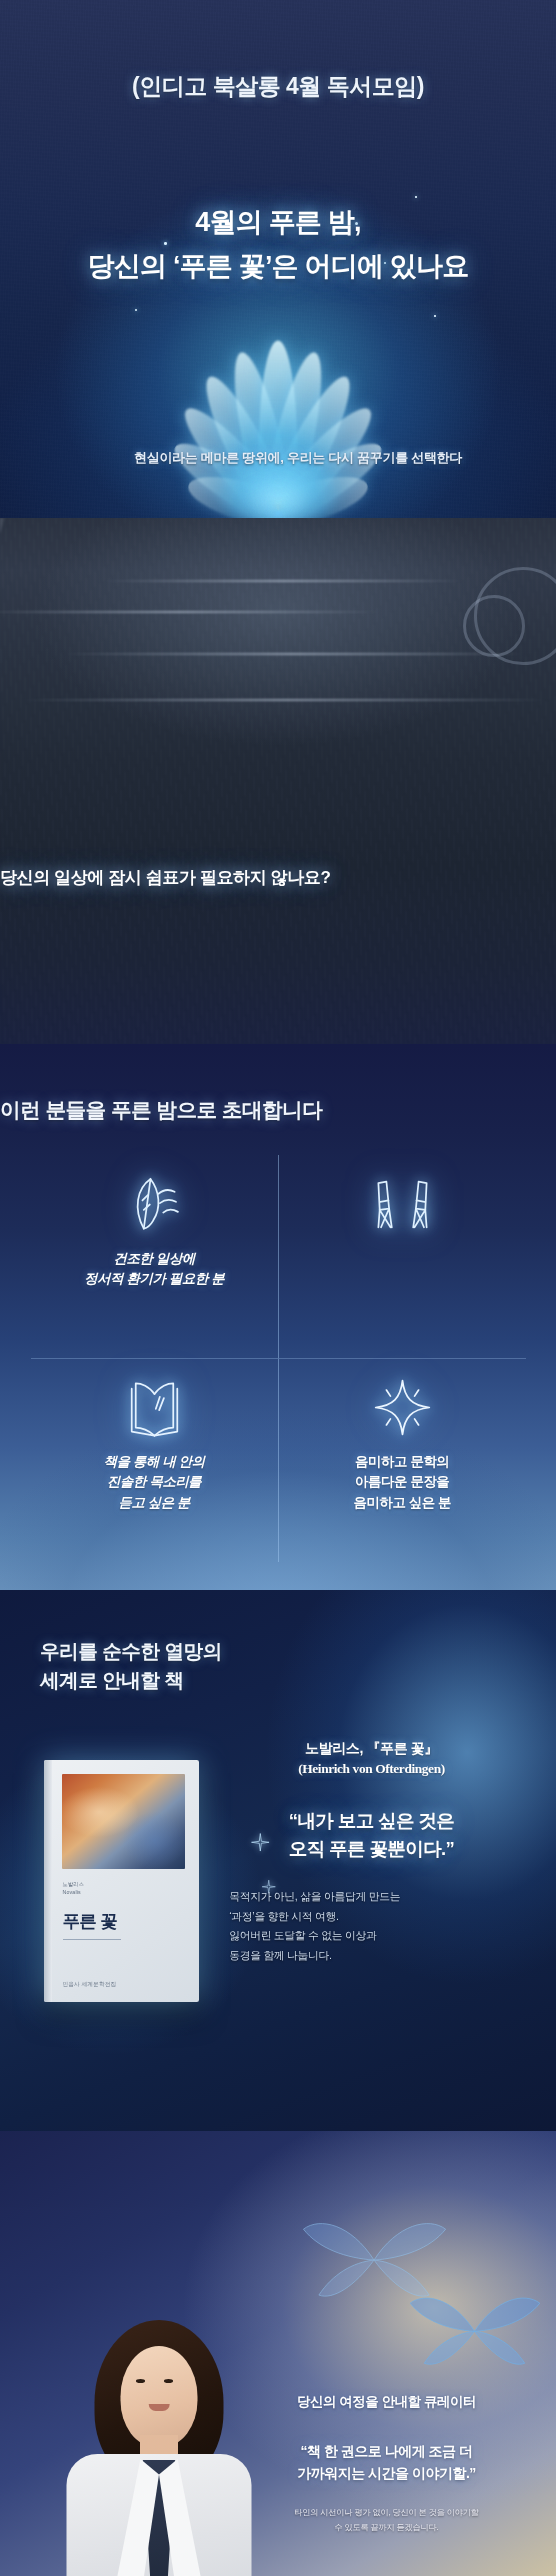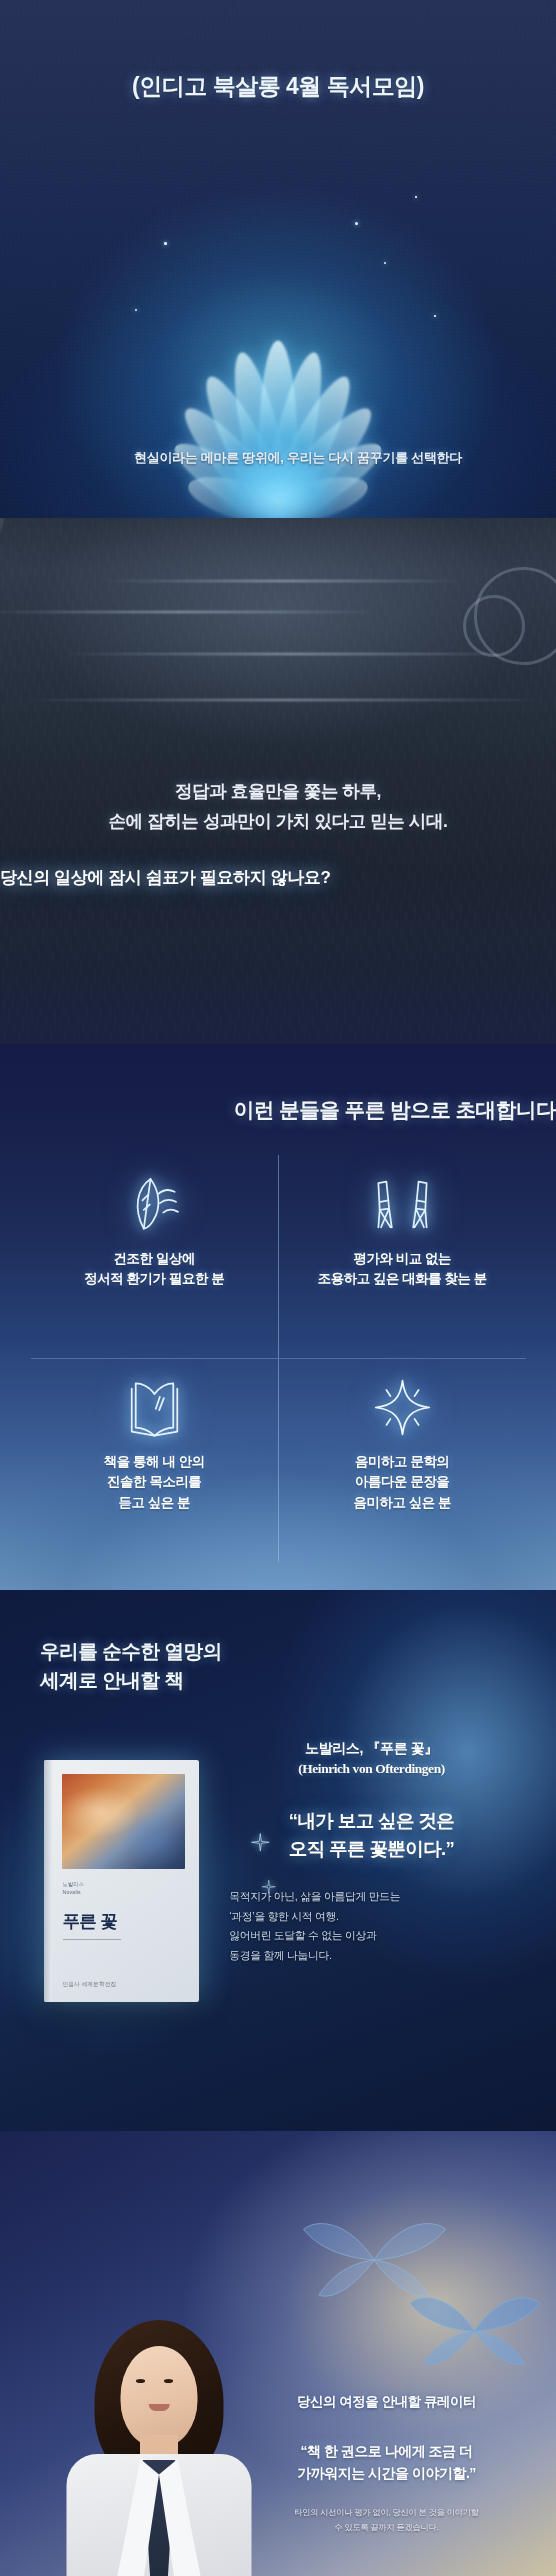--- a/index.html
+++ b/index.html
@@ -85,28 +85,28 @@
   .city-q{top:auto;bottom:155px;}
 
   
   .invite{
     position:relative;width:556px;height:546px;overflow:hidden;
     background:
       radial-gradient(ellipse 392px 268px at 50% 105%, rgba(118,165,214,.55) 0%, rgba(40,80,140,.18) 55%, rgba(16,22,55,0) 80%),
       linear-gradient(180deg,#151b44 0%,#18214b 16%,#1d2c59 34%,#274177 54%,#3c5e96 74%,#557fae 90%,#6a93bd 100%);
   }
   .invite-h{
-    position:absolute;top:52px;left:0;width:556px;text-align:right;
+    position:absolute;top:52px;left:0;width:556px;text-align:left;
     font-size:20.6px;font-weight:600;color:#f2f6fc;letter-spacing:-0.5px;
     text-shadow:0 0 10.3px rgba(150,200,255,.5),0 1px 3.1px rgba(0,0,0,.55);
   }
   .invite-grid{position:absolute;top:111px;left:31px;width:495px;height:407px;
     display:grid;grid-template-columns:1fr 1fr;grid-template-rows:1fr 1fr;}
   .invite-cell{position:relative;display:flex;flex-direction:column;align-items:center;justify-content:flex-start;padding-top:15.5px;}
-  .invite-cell:nth-child(1),.invite-cell:nth-child(3){border-right:0.5px solid rgba(168,206,246,.45);}
+  .invite-cell:nth-child(1),.invite-cell:nth-child(3){border-right:0.5px solid rgba(168,206,246,.45);font-style:italic;}
   .invite-cell:nth-child(1),.invite-cell:nth-child(2){border-bottom:0.5px solid rgba(168,206,246,.30);}
   .ic-icon{width:67px;height:67px;display:flex;align-items:center;justify-content:center;
     filter:drop-shadow(0 0 6.2px rgba(150,215,255,.95)) drop-shadow(0 0 14.4px rgba(110,185,255,.6));}
   .ic-icon svg{width:100%;height:100%;}
   .ic-label{margin-top:11.3px;text-align:center;font-size:13.4px;font-weight:700;line-height:1.5;color:#ffffff;letter-spacing:-0.4px;
     text-shadow:0 0 6.2px rgba(120,185,255,.6),0 1px 2.6px rgba(0,0,0,.55);}
 
   
   .book{
     position:relative;width:556px;height:541px;overflow:hidden;
@@ -203,35 +203,35 @@
       <div class="petal" style="transform:translateX(-50%) rotate(-74deg) scaleY(.6);opacity:.55;"></div>
     </div>
     <div class="spark" style="left:355px;top:222px;width:3.1px;height:3.1px;"></div>
     <div class="spark" style="left:384px;top:262px;width:2.1px;height:2.1px;"></div>
     <div class="spark" style="left:164px;top:242px;width:2.6px;height:2.6px;"></div>
     <div class="spark" style="left:415px;top:196px;width:1.5px;height:1.5px;"></div>
     <div class="spark" style="left:135px;top:309px;width:2.1px;height:2.1px;"></div>
     <div class="spark" style="left:434px;top:315px;width:1.5px;height:1.5px;"></div>
 
     <div class="hero-eyebrow">(인디고 북살롱 4월 독서모임)</div>
+    <h1 class="hero-title">
+      <span>4월의 푸른 밤,</span><br>
+      <span>당신의 ‘푸른 꽃’은 어디에 있나요</span>
+    </h1>
     <div class="hero-sub">현실이라는 메마른 땅위에, 우리는 다시 꿈꾸기를 선택한다</div>
   </section>
 
   <section class="city">
     <div class="city-blur"></div>
     <div class="city-streak" style="left:-20.6px;top:93px;width:402px;"></div>
     <div class="city-streak" style="left:62px;top:135px;width:464px;"></div>
     <div class="city-streak" style="left:20.6px;top:181px;width:526px;"></div>
     <div class="city-streak" style="left:103px;top:62px;width:361px;"></div>
     <div class="city-gear" style="right:-15.5px;top:49px;width:98px;height:98px;"></div>
     <div class="city-gear" style="right:31px;top:77px;width:62px;height:62px;"></div>
-    <div class="city-text">
-      <span>정답과 효율만을 쫓는 하루,</span><br>
-      <span>손에 잡히는 성과만이 가치 있다고 믿는 시대.</span>
-    </div>
     <div class="city-q">당신의 일상에 잠시 쉼표가 필요하지 않나요?</div>
   </section>
 
   <section class="invite">
     <h2 class="invite-h">이런 분들을 푸른 밤으로 초대합니다</h2>
     <div class="invite-grid">
 
       <div class="invite-cell">
         <div class="ic-icon">
           <svg viewBox="0 0 100 100" fill="none" stroke="#dff1ff" stroke-width="2.6" stroke-linecap="round">
@@ -254,24 +254,20 @@
         <div class="ic-icon">
           <svg viewBox="0 0 100 100" fill="none" stroke="#dff1ff" stroke-width="2.6" stroke-linecap="round" stroke-linejoin="round">
             <path d="M14 18 L26 16 L30 56 L16 58 Z"></path>
             <path d="M16 58 L14 84 M30 56 L34 84 M16 58 L32 84 M30 56 L18 84"></path>
             <path d="M17 46 L29 44"></path>
             <path d="M86 18 L74 16 L70 56 L84 58 Z"></path>
             <path d="M84 58 L86 84 M70 56 L66 84 M84 58 L68 84 M70 56 L82 84"></path>
             <path d="M83 46 L71 44"></path>
           </svg>
         </div>
-        <div class="ic-label">
-          <span>평가와 비교 없는</span><br>
-          <span>조용하고 깊은 대화를 찾는 분</span>
-        </div>
       </div>
 
       <div class="invite-cell">
         <div class="ic-icon">
           <svg viewBox="0 0 100 100" fill="none" stroke="#e4f2ff" stroke-width="2.6" stroke-linecap="round" stroke-linejoin="round">
             <path d="M50 30 C42 18 30 14 22 14 L22 80 C30 80 42 84 50 92"></path>
             <path d="M50 30 C58 18 70 14 78 14 L78 80 C70 80 58 84 50 92"></path>
             <path d="M16 22 L16 86 L50 92 L84 86 L84 22"></path>
             <path d="M58 34 L52 52 M64 36 L57 54"></path>
           </svg>

